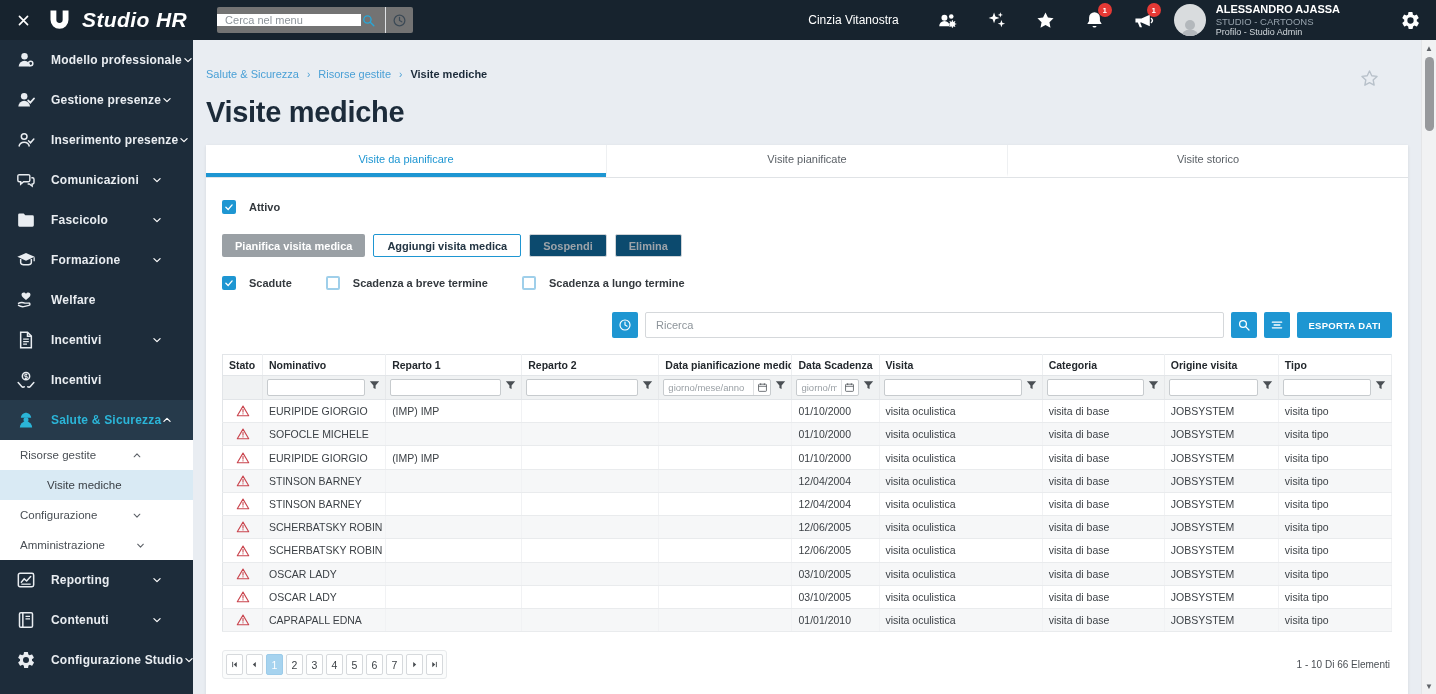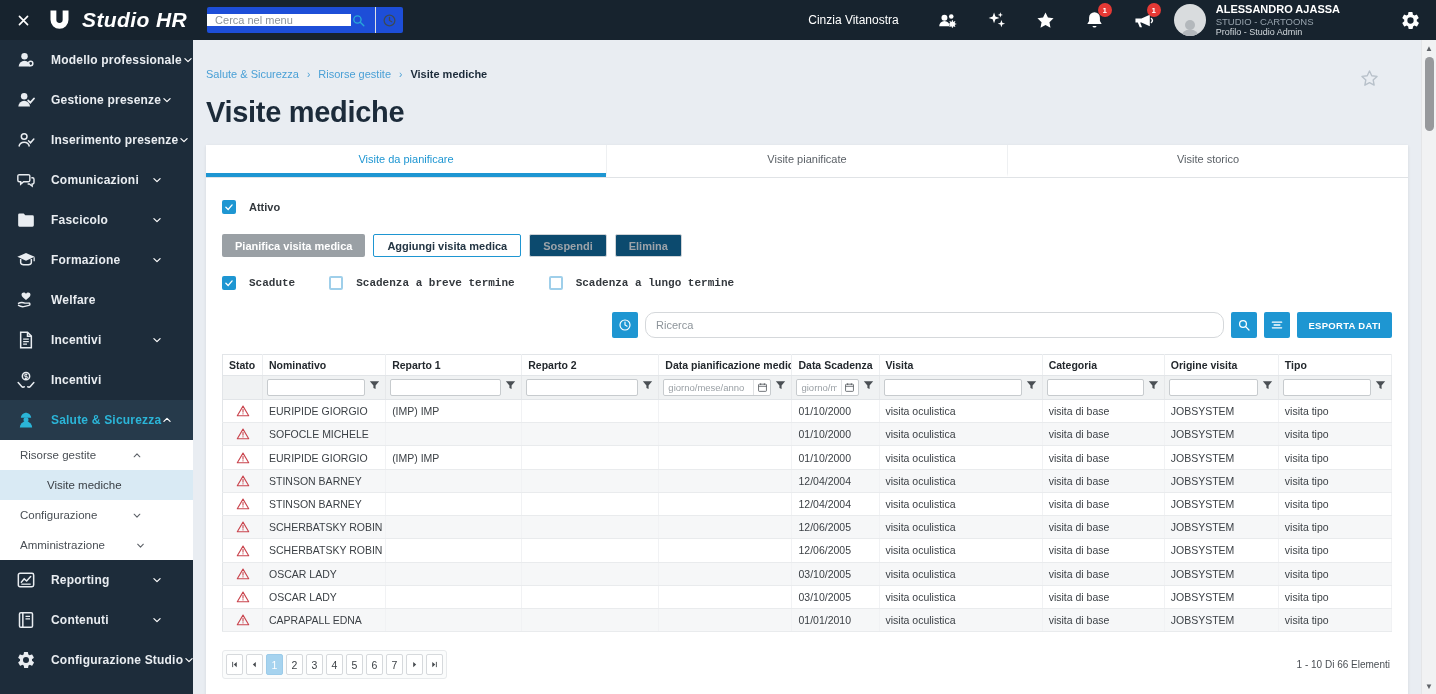--- a/index.html
+++ b/index.html
@@ -11,21 +11,21 @@
   .icon { display:inline-block; width:20px; height:20px; flex:none; }
   .icon svg { width:100%; height:100%; display:block; }
 
   
   .topbar { position:absolute; top:0; left:0; right:0; height:40px; background:#17232e; display:flex; align-items:center; color:#fff; z-index:30; }
   .tb-close { width:46px; background:none; border:none; color:#fff; display:flex; justify-content:center; cursor:pointer; }
   .tb-close .icon { width:15px; height:15px; }
   .brand { display:flex; align-items:center; gap:9px; }
   .brand-icon { width:27px; height:27px; color:#fff; }
   .brand-text { font-size:21px; font-weight:700; font-style:italic; letter-spacing:.4px; white-space:nowrap; }
-  .menu-search { margin-left:20px; width:196px; height:26px; background:#1d4ed8; display:flex; align-items:center; border-radius:2px; overflow:hidden; }
+  .menu-search { margin-left:30px; width:196px; height:26px; background:#737373; display:flex; align-items:center; border-radius:2px; overflow:hidden; }
   .menu-search input { flex:1; min-width:0; border:none; outline:none; font-size:11px; padding:0 8px; color:#333; font-family:inherit; }
   .menu-search input::placeholder { color:#8d949a; }
   .ms-search { width:24px; height:15px; color:#27a7d8; cursor:pointer; }
   .ms-search .icon, .ms-clock .icon { width:15px; height:15px; }
   .ms-clock { width:28px; height:26px; display:flex; align-items:center; justify-content:center; border-left:1px solid #dfe1e4; color:#3c4a56; cursor:pointer; }
   .tb-right { margin-left:auto; display:flex; align-items:center; height:100%; }
   .tb-studio { font-size:12px; margin-right:24px; white-space:nowrap; }
   .tb-btn { position:relative; width:49px; height:40px; background:none; border:none; color:#fff; display:flex; align-items:center; justify-content:center; cursor:pointer; }
   .tb-btn .icon { width:21px; height:21px; }
   .badge { position:absolute; top:3px; right:7px; background:#e53935; color:#fff; font-size:8px; font-weight:700; width:14px; height:14px; border-radius:50%; display:flex; align-items:center; justify-content:center; }
@@ -74,25 +74,25 @@
   .checkbox { width:14px; height:14px; border-radius:2px; display:flex; align-items:center; justify-content:center; }
   .checkbox.checked { background:#1e96d2; color:#fff; }
   .checkbox.checked .icon { width:10px; height:10px; }
   .checkbox.unchecked { background:#fff; border:2px solid #9fcfea; }
   .chk-label { font-size:11px; font-weight:700; color:#34393e; margin-left:13px; white-space:nowrap; }
   .actions-row { display:flex; gap:8px; margin-top:20px; }
   .btn { height:23px; font-size:11px; font-weight:700; border-radius:2px; padding:0 13px; cursor:pointer; font-family:inherit; white-space:nowrap; }
   .btn-gray { background:#9aa0a5; color:#fff; border:none; }
   .btn-accent { background:#fff; border:1px solid #1e96d2; color:#233543; }
   .btn-disabled { background:#0c4a6e; border:1px solid #cfd3d7; color:#9da3a9; cursor:default; }
-  .chk-row2 { display:flex; align-items:flex-end; margin-top:19px; column-gap:34px;font-family:Liberation Mono, monospace; }
+  .chk-row2 { display:flex; align-items:flex-end; margin-top:19px; column-gap:34px; }
   .search-row { display:flex; align-items:center; gap:7px; margin-top:22px; padding-left:390px; }
   .sq-btn { width:26px; height:26px; background:#1e96d2; border:none; border-radius:2px; color:#fff; display:flex; align-items:center; justify-content:center; cursor:pointer; }
   .sq-btn .icon { width:14px; height:14px; }
-  .ricerca-input { flex:1; min-width:0; height:26px; border:1px solid #d5d8db; border-radius:10px; font-size:11px; padding:0 10px; color:#333; outline:none; font-family:inherit; }
+  .ricerca-input { flex:1; min-width:0; height:26px; border:1px solid #d5d8db; border-radius:2px; font-size:11px; padding:0 10px; color:#333; outline:none; font-family:inherit; }
   .ricerca-input::placeholder { color:#8d949a; }
   .export-btn { height:26px; background:#1e96d2; border:none; border-radius:2px; color:#fff; font-size:9.5px; font-weight:700; letter-spacing:.3px; padding:0 11px; cursor:pointer; font-family:inherit; }
 
   .table-wrap { margin-top:16px; }
   table { width:100%; border-collapse:collapse; table-layout:fixed; font-size:10.5px; color:#3c4146; border:1px solid #e2e5e8; }
   th { font-weight:700; color:#23282d; text-align:left; padding:4px 6px; border-bottom:1px solid #e2e5e8; border-right:1px solid #edeff1; background:#fff; white-space:nowrap; overflow:hidden; font-size:10.5px; }
   .filter-row td { background:#f0f2f3; padding:3px 4px; border-bottom:1px solid #e2e5e8; border-right:1px solid #e6e8ea; }
   .fwrap { display:flex; gap:3px; }
   .f-in { flex:1; min-width:0; height:17px; border:1px solid #c7cbce; border-radius:2px; font-size:9.5px; padding:0 4px; outline:none; background:#fff; color:#333; font-family:inherit; }
   .f-in::placeholder { color:#9aa0a5; }

